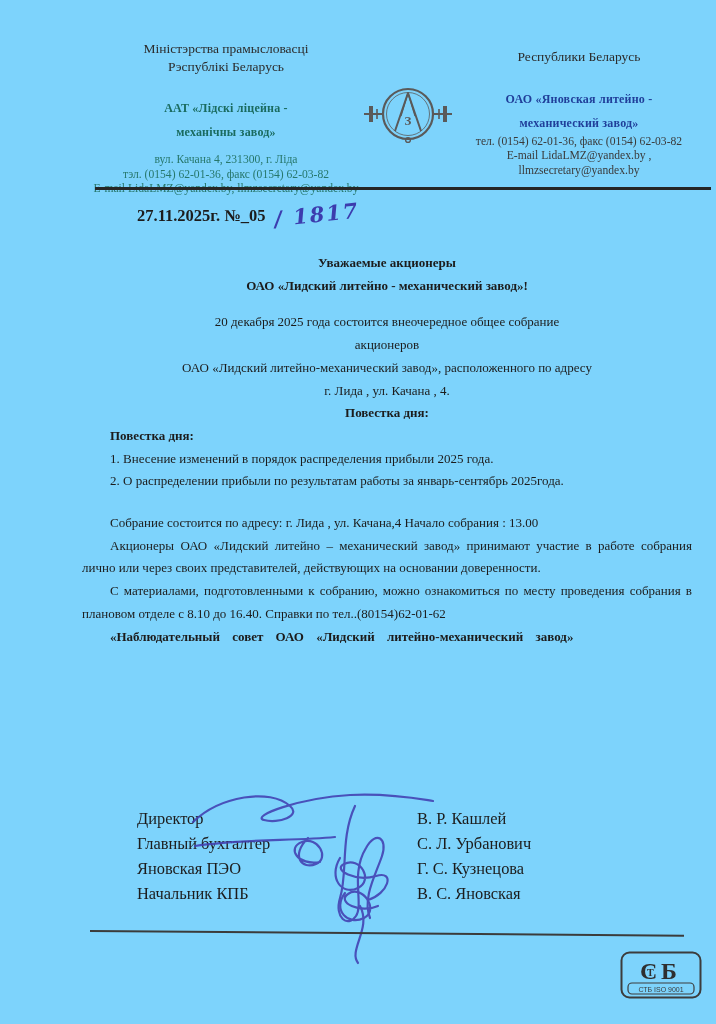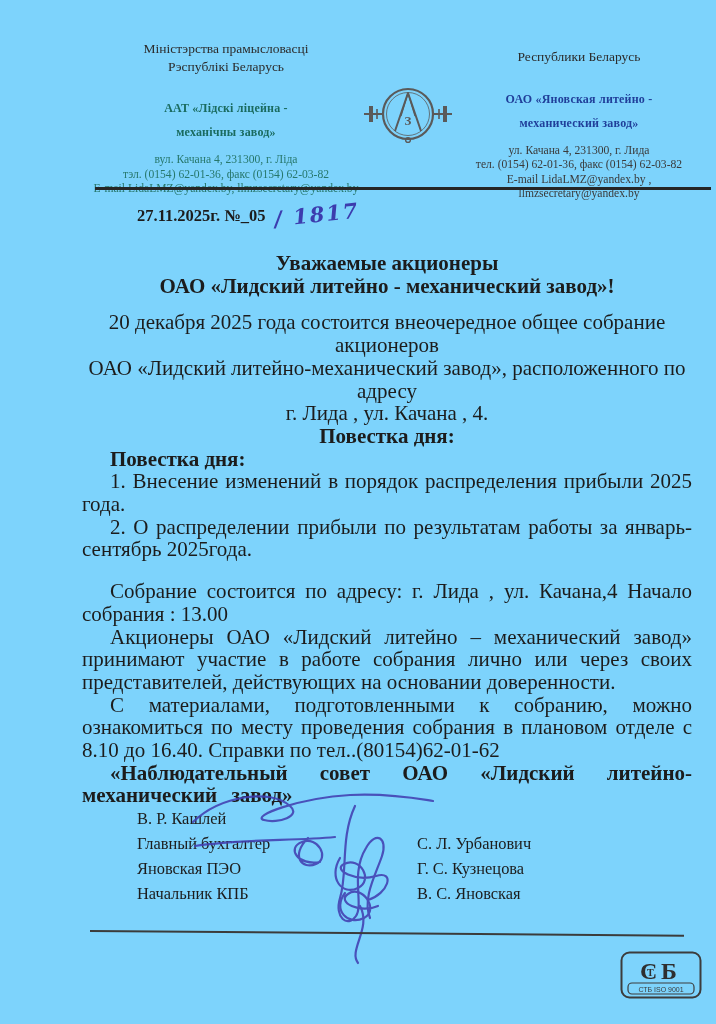--- a/index.html
+++ b/index.html
@@ -24,21 +24,21 @@
   
   .rule-top{position:absolute;top:187px;left:95px;width:616px;height:3px;background:#262626;}
   .rule-bottom{position:absolute;top:930px;left:90px;width:594px;height:2px;background:#3b3b3b;
     transform:rotate(0.45deg);transform-origin:left center;}
   
   .refline{position:absolute;top:201px;left:137px;font-size:16.5px;font-weight:bold;color:#1c1c1c;}
   .hand{color:#3c3cae;font-weight:bold;font-style:italic;font-size:21px;display:inline-block;
     transform:rotate(-6deg) translateY(1px);margin-left:4px;letter-spacing:2px;
     font-family:"DejaVu Serif",serif;}
   
-  .doc-body{position:absolute;left:82px;top:252px;width:610px;font-size:21px;line-height:22.7px;
+  .doc-body{position:absolute;left:82px;top:252px;width:610px;font-size:13px;line-height:22.7px;
     text-align:justify;color:#1c1c1c;}
   .c{text-align:center;}
   .b{font-weight:bold;}
   .indent{text-indent:28px;}
   .sp14{height:14px;}
   .sp20{height:19px;}
   .closing{word-spacing:9px;}
   
   .sigs{position:absolute;left:137px;top:806px;width:440px;font-size:16.4px;line-height:25px;color:#1c1c1c;}
   .sig-row{display:flex;}
@@ -80,21 +80,20 @@
       <text x="46" y="41" text-anchor="middle" font-size="13" font-weight="bold" fill="#5a5a5a">З</text>
     </svg>
   </div>
 
   <div class="lh-col lh-right">
     <div class="ministry">Республики Беларусь</div>
     <div class="company">
       <div>ОАО «Яновская литейно -</div>
       <div>механический завод»</div>
     </div>
-    <div class="contact first">ул. Качана 4, 231300, г. Лида</div>
     <div class="contact">тел.  (0154) 62-01-36, факс (0154) 62-03-82</div>
     <div class="contact">E-mail LidaLMZ@yandex.by , llmzsecretary@yandex.by</div>
   </div>
 
   <div class="rule-top"></div>
 
   <div class="refline">
     <span>27.11.2025г. №_05</span>
     <span class="hand">/ 1817</span>
   </div>
@@ -113,20 +112,21 @@
     <div class="indent">2. О распределении прибыли по результатам работы за январь-сентябрь 2025года.</div>
     <div class="sp20"></div>
     <div class="indent">Собрание состоится по адресу: г. Лида , ул. Качана,4 Начало собрания : 13.00</div>
     <div class="indent">Акционеры ОАО «Лидский литейно – механический завод» принимают участие в работе собрания лично или через своих представителей, действующих на основании доверенности.</div>
     <div class="indent">С материалами, подготовленными к собранию, можно ознакомиться по месту проведения собрания в плановом отделе с 8.10 до 16.40. Справки по тел..(80154)62-01-62</div>
     <div class="b indent closing">«Наблюдательный совет ОАО «Лидский литейно-механический завод»</div>
   </div>
 
   <div class="sigs">
     <div class="sig-row">
+      <span class="sig-title">Директор</span>
       <span class="sig-name">В. Р. Кашлей</span>
     </div>
     <div class="sig-row">
       <span class="sig-title">Главный бухгалтер</span>
       <span class="sig-name">С. Л. Урбанович</span>
     </div>
     <div class="sig-row">
       <span class="sig-title">Яновская ПЭО</span>
       <span class="sig-name">Г. С. Кузнецова</span>
     </div>

